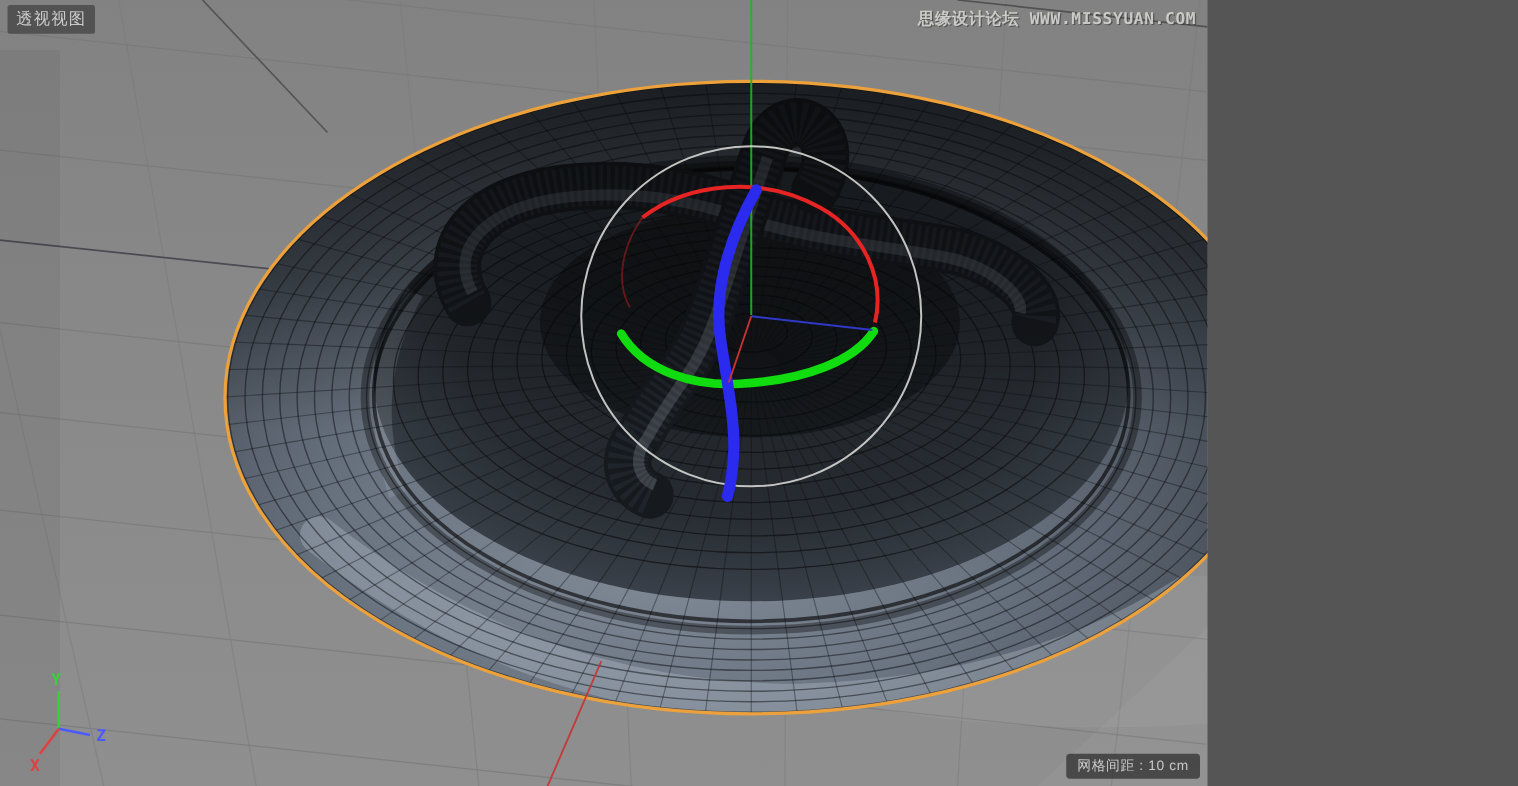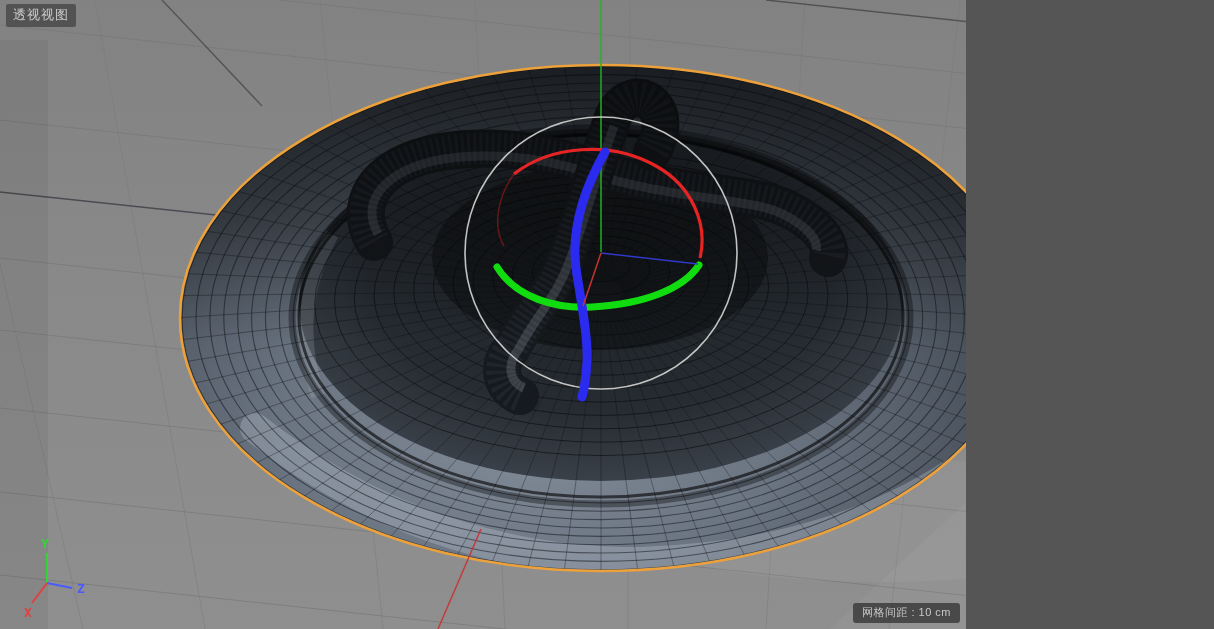--- a/index.html
+++ b/index.html
@@ -232,20 +232,21 @@
       <path d="M 514,174 C 498,196 492,226 504,246" fill="none" stroke-width="1.5" opacity="0.4" stroke="#e62424"></path>
       <path d="M 497,267 C 516,298 556,309 592,307 C 646,304 684,288 699,265" fill="none" stroke-width="7" stroke-linecap="round" stroke="#10dc10"></path>
       <path d="M 605,152 C 578,200 571,242 577,275 C 583,312 588,340 587,362 C 586,380 584,390 582,397" fill="none" stroke-width="9" stroke-linecap="round" stroke="#2b2bf0"></path>
       <line x1="601" y1="253" x2="698" y2="264" stroke-width="1.5" stroke="#3038c8"></line>
       <line x1="601" y1="253" x2="583" y2="306" stroke-width="1.5" stroke="#c83232"></line>
     </g>
   </svg>
 
   <div id="view-label" class="hud">透视视图</div>
 
+  <div id="watermark" class="hud">思缘设计论坛 WWW.MISSYUAN.COM</div>
 
   <div id="grid-chip" class="hud">网格间距 : 10 cm</div>
 
   <svg id="axis-widget" class="hud" width="120" height="100" viewBox="0 0 120 100">
     <g transform="translate(0,-529) translate(0,529)">
       <line x1="47" y1="54" x2="47" y2="24" stroke-width="2" stroke="#35d435"></line>
       <line x1="47" y1="54" x2="72" y2="59" stroke-width="2" stroke="#4b5bff"></line>
       <line x1="47" y1="54" x2="32" y2="74" stroke-width="2" stroke="#e04040"></line>
       <text x="41" y="19" fill="#35d435">Y</text>
       <text x="77" y="64" fill="#4b5bff">Z</text>

